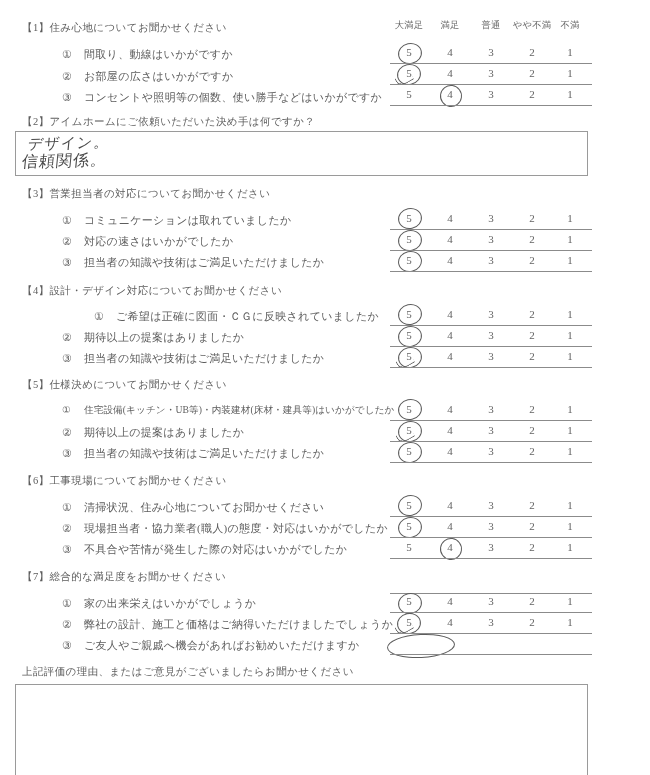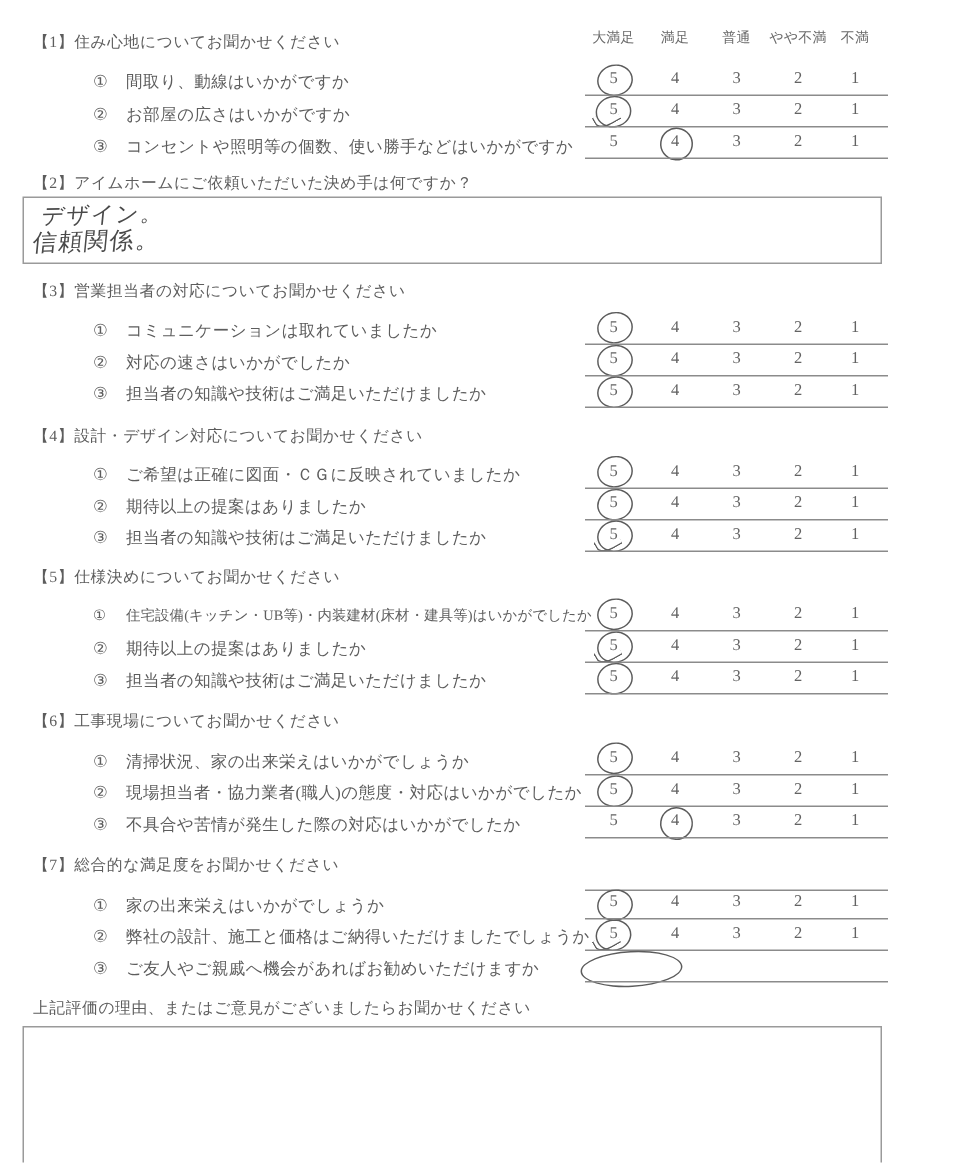--- a/index.html
+++ b/index.html
@@ -265,21 +265,21 @@
         <span class="cell" style="left:180px;">1</span>
         <span class="circle-mark c5" style="left:8px; top:-1px;"></span>
         <span class="line"></span>
       </div>
     </div>
   </div>
 
   <div class="section" style="top:0;">
     <div class="sec-title" style="top:268px;">【4】設計・デザイン対応についてお聞かせください</div>
 
-    <div class="q-row" style="top:293px;">
+    <div class="q-row" style="top:293px;margin-left:32px;">
       <span class="q-num">①</span><span>ご希望は正確に図面・ＣＧに反映されていましたか</span>
     </div>
     <div class="q-row" style="top:314px;">
       <span class="q-num">②</span><span>期待以上の提案はありましたか</span>
     </div>
     <div class="q-row" style="top:335px;">
       <span class="q-num">③</span><span>担当者の知識や技術はご満足いただけましたか</span>
     </div>
 
     <div class="rt" style="top:290px;">
@@ -354,21 +354,21 @@
         <span class="circle-mark c5" style="left:8px; top:-1px;"></span>
         <span class="line"></span>
       </div>
     </div>
   </div>
 
   <div class="section" style="top:0;">
     <div class="sec-title" style="top:458px;">【6】工事現場についてお聞かせください</div>
 
     <div class="q-row" style="top:484px;">
-      <span class="q-num">①</span><span>清掃状況、家の出来栄えはいかがでしょうか</span>
+      <span class="q-num">①</span><span>清掃状況、住み心地についてお聞かせください</span>
     </div>
     <div class="q-row" style="top:505px;">
       <span class="q-num">②</span><span>現場担当者・協力業者(職人)の態度・対応はいかがでしたか</span>
     </div>
     <div class="q-row" style="top:526px;">
       <span class="q-num">③</span><span>不具合や苦情が発生した際の対応はいかがでしたか</span>
     </div>
 
     <div class="rt" style="top:481px;">
       <div class="rt-row" style="top:0;">

